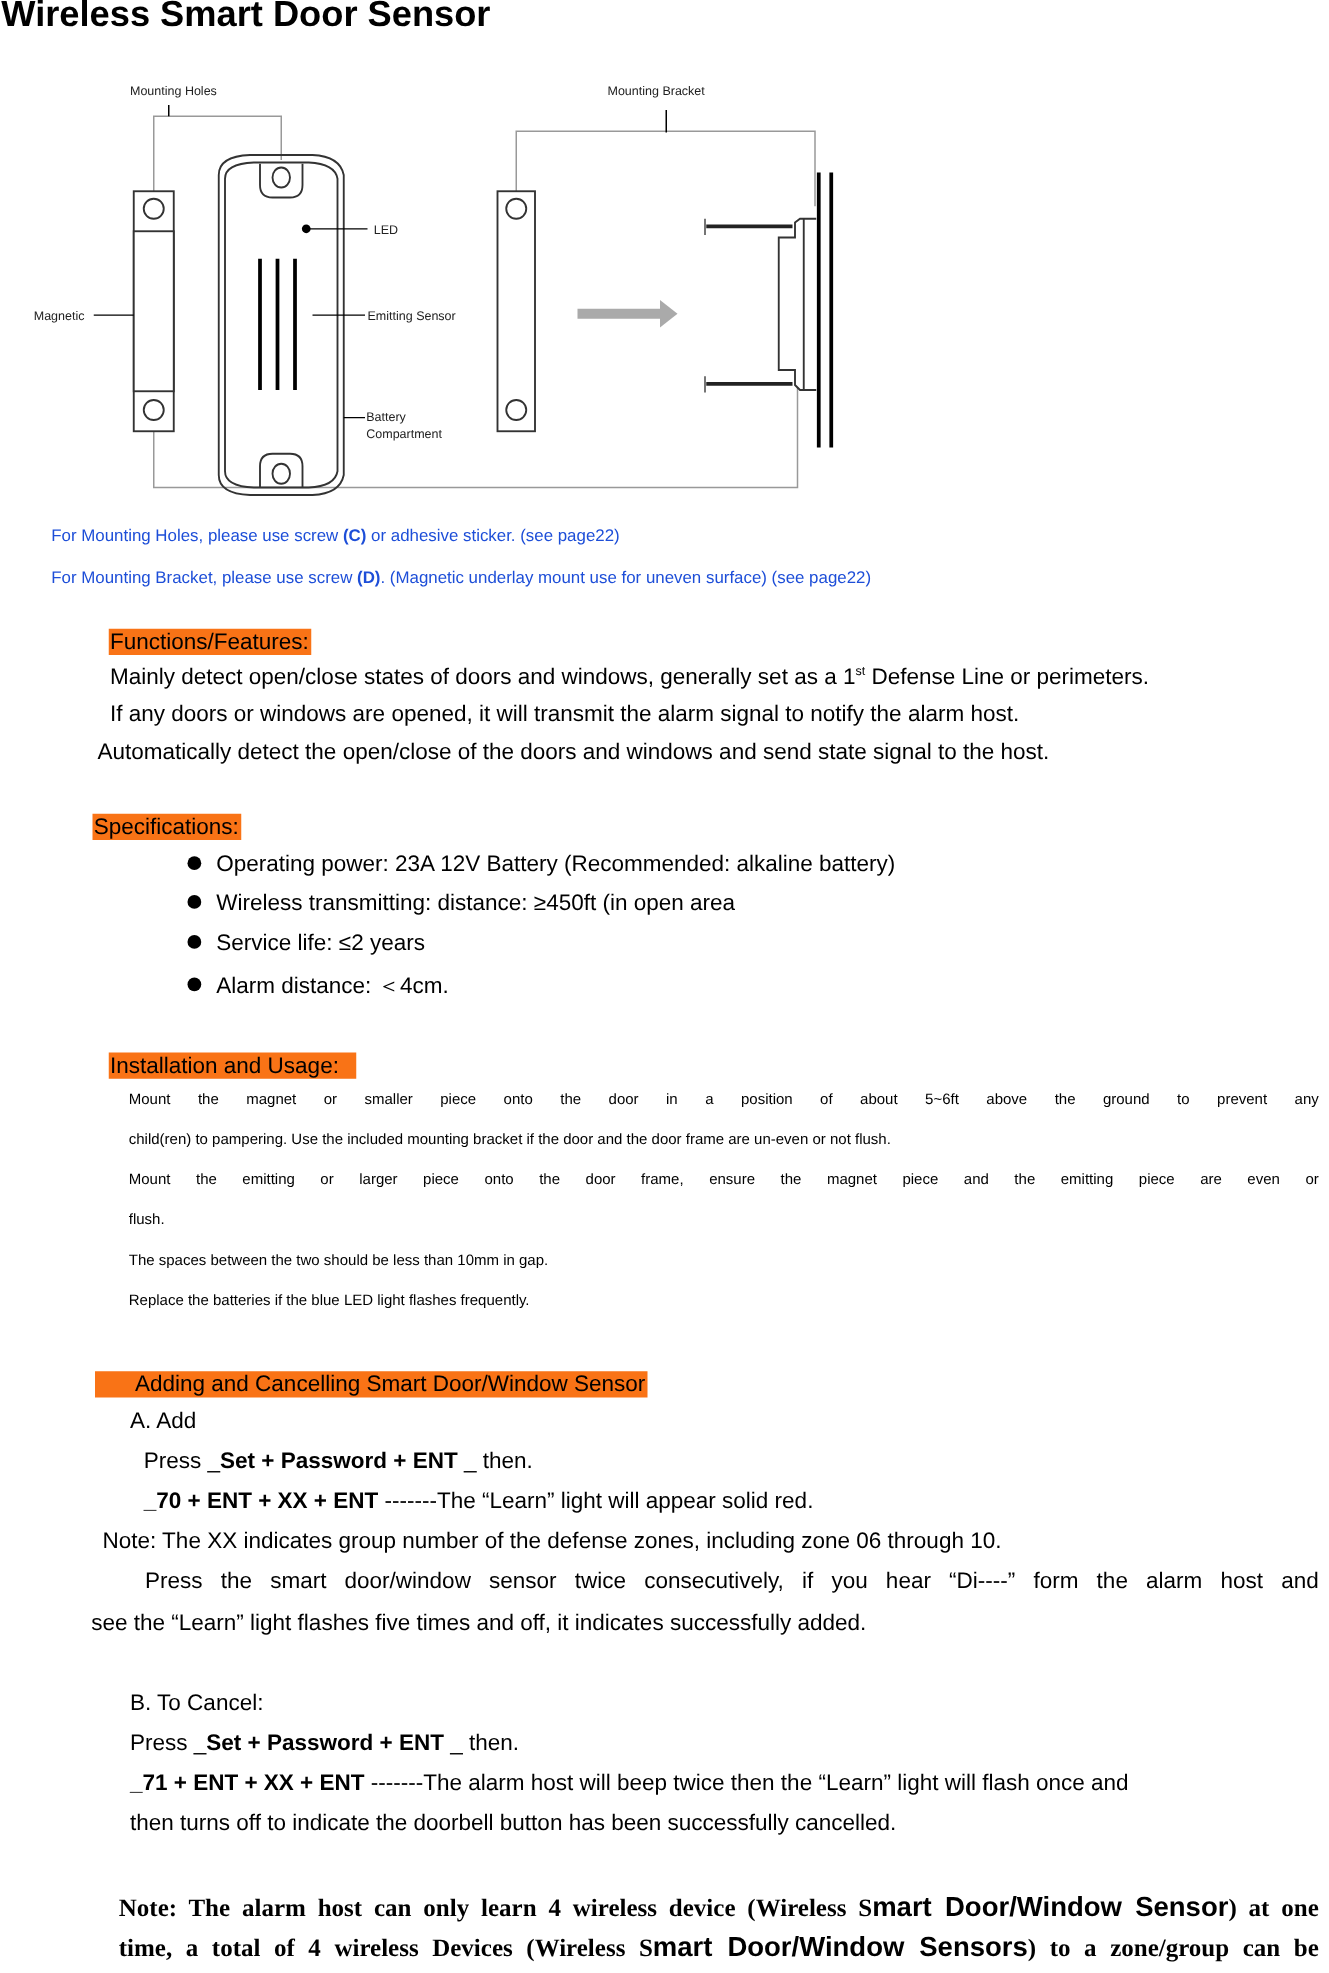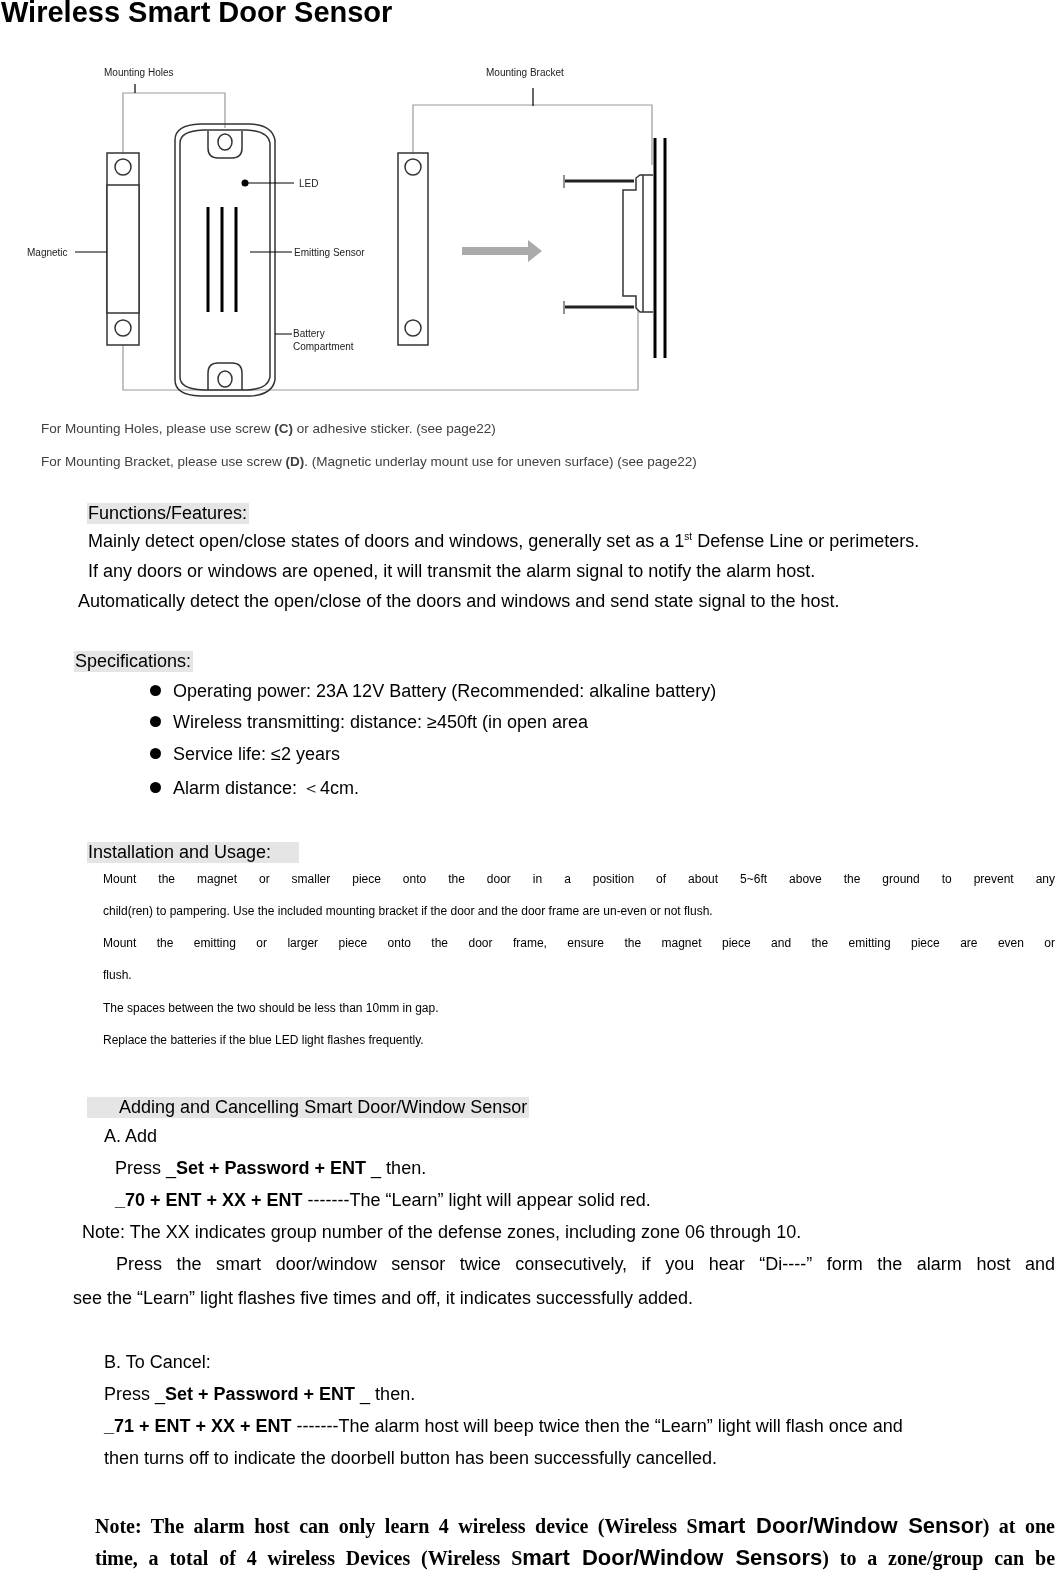--- a/index.html
+++ b/index.html
@@ -4,23 +4,23 @@
   <style>
     html, body { margin: 0; padding: 0; background: #ffffff; }
     body {
       width: 1063px; height: 1578px; position: relative; overflow: hidden;
       font-family: "Liberation Sans", sans-serif; color: #000;
     }
     .abs { position: absolute; white-space: nowrap; }
     .title { left: 1px; top: -4px; font-size: 29px; font-weight: bold; }
     .diagram { position: absolute; left: 0; top: 55px; width: 720px; height: 350px; }
     .diag-label { font-size: 10px; fill: #222; font-family: "Liberation Sans", sans-serif; }
-    .caption { font-size: 13.5px; color: #404040; }
+    .caption { font-size: 13.5px; color: #1d4ed8; }
     .caption b { font-weight: bold; }
-    .hdr { background: #e5e5e5; font-size: 18px; padding: 0 2px 0 1px; }
+    .hdr { background: #f97316; font-size: 18px; padding: 0 2px 0 1px; }
     .p18 { font-size: 18px; }
     .p16 { font-size: 12px; }
     .justify { white-space: normal; text-align: justify; text-align-last: justify; }
     .bullet { font-size: 18px; }
     .bullet .dot { display: inline-block; width: 11px; height: 11px; border-radius: 50%; background: #000; margin-right: 12px; vertical-align: 1px; }
     .serif { font-family: "Liberation Serif", serif; font-size: 20px; font-weight: bold; }
     .serif .sans { font-family: "Liberation Sans", sans-serif; font-size: 22px; font-weight: bold; }
     sup { font-size: 10px; }
   </style>
 </head>
@@ -114,29 +114,29 @@
 <div class="abs p18" style="left:88px; top:531px;"><span>Mainly detect open/close states of doors and windows, generally set as a 1</span><sup>st</sup><span> Defense Line or perimeters.</span></div>
 <div class="abs p18" style="left:88px; top:561px;">If any doors or windows are opened, it will transmit the alarm signal to notify the alarm host.</div>
 <div class="abs p18" style="left:78px; top:591px;">Automatically detect the open/close of the doors and windows and send state signal to the host.</div>
 
 <div class="abs hdr" style="left:74px; top:651px;">Specifications:</div>
 <div class="abs bullet" style="left:150px; top:681px;"><span class="dot"></span><span>Operating power: 23A 12V Battery (Recommended: alkaline battery)</span></div>
 <div class="abs bullet" style="left:150px; top:712px;"><span class="dot"></span><span>Wireless transmitting: distance: ≥450ft (in open area</span></div>
 <div class="abs bullet" style="left:150px; top:744px;"><span class="dot"></span><span>Service life: ≤2 years</span></div>
 <div class="abs bullet" style="left:150px; top:776px;"><span class="dot"></span><span>Alarm distance: ＜4cm.</span></div>
 
-<div class="abs hdr" style="left:87px; top:842px; padding-right:28px;">Installation and Usage:</div>
+<div class="abs hdr" style="left:87px; top:842px; padding-right:14px;">Installation and Usage:</div>
 <div class="abs p16 justify" style="left:103px; top:872px; width:952px;">Mount the magnet or smaller piece onto the door in a position of about 5~6ft above the ground to prevent any</div>
 <div class="abs p16" style="left:103px; top:904px;">child(ren) to pampering. Use the included mounting bracket if the door and the door frame are un-even or not flush.</div>
 <div class="abs p16 justify" style="left:103px; top:936px; width:952px;">Mount the emitting or larger piece onto the door frame, ensure the magnet piece and the emitting piece are even or</div>
 <div class="abs p16" style="left:103px; top:968px;">flush.</div>
 <div class="abs p16" style="left:103px; top:1001px;">The spaces between the two should be less than 10mm in gap.</div>
 <div class="abs p16" style="left:103px; top:1033px;">Replace the batteries if the blue LED light flashes frequently.</div>
 
-<div class="abs hdr" style="left:87px; top:1097px;padding-left:32px;">Adding and Cancelling Smart Door/Window Sensor</div>
+<div class="abs hdr" style="left:76px; top:1097px;padding-left:32px;">Adding and Cancelling Smart Door/Window Sensor</div>
 <div class="abs p18" style="left:104px; top:1126px;">A. Add</div>
 <div class="abs p18" style="left:115px; top:1158px;"><span>Press _</span><b>Set + Password + ENT</b><span> _ then.</span></div>
 <div class="abs p18" style="left:115px; top:1190px;"><b>_70 + ENT + XX + ENT</b><span> -------The “Learn” light will appear solid red.</span></div>
 <div class="abs p18" style="left:82px; top:1222px;">Note: The XX indicates group number of the defense zones, including zone 06 through 10.</div>
 <div class="abs p18 justify" style="left:116px; top:1254px; width:939px;">Press the smart door/window sensor twice consecutively, if you hear “Di----” form the alarm host and</div>
 <div class="abs p18" style="left:73px; top:1288px;">see the “Learn” light flashes five times and off, it indicates successfully added.</div>
 
 <div class="abs p18" style="left:104px; top:1352px;">B. To Cancel:</div>
 <div class="abs p18" style="left:104px; top:1384px;"><span>Press _</span><b>Set + Password + ENT</b><span> _ then.</span></div>
 <div class="abs p18" style="left:104px; top:1416px;"><b>_71 + ENT + XX + ENT</b><span> -------The alarm host will beep twice then the “Learn” light will flash once and</span></div>

